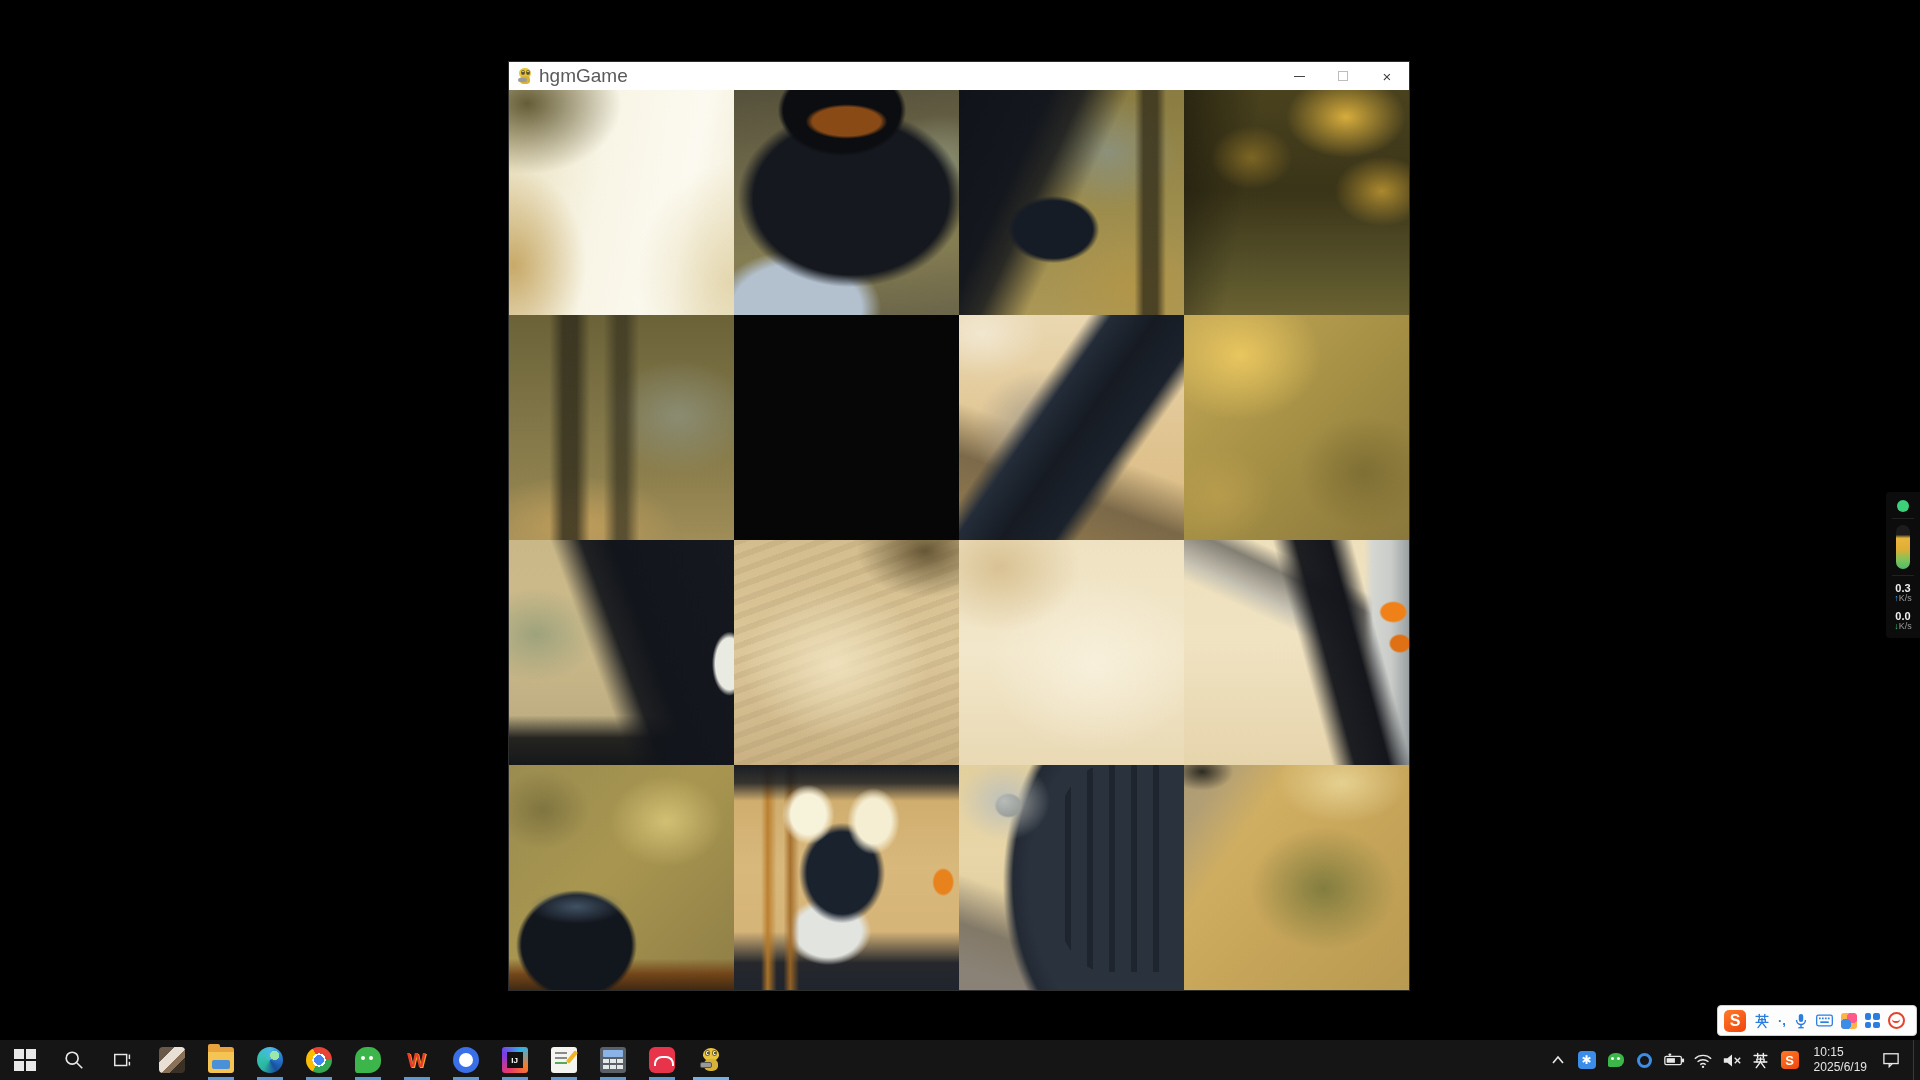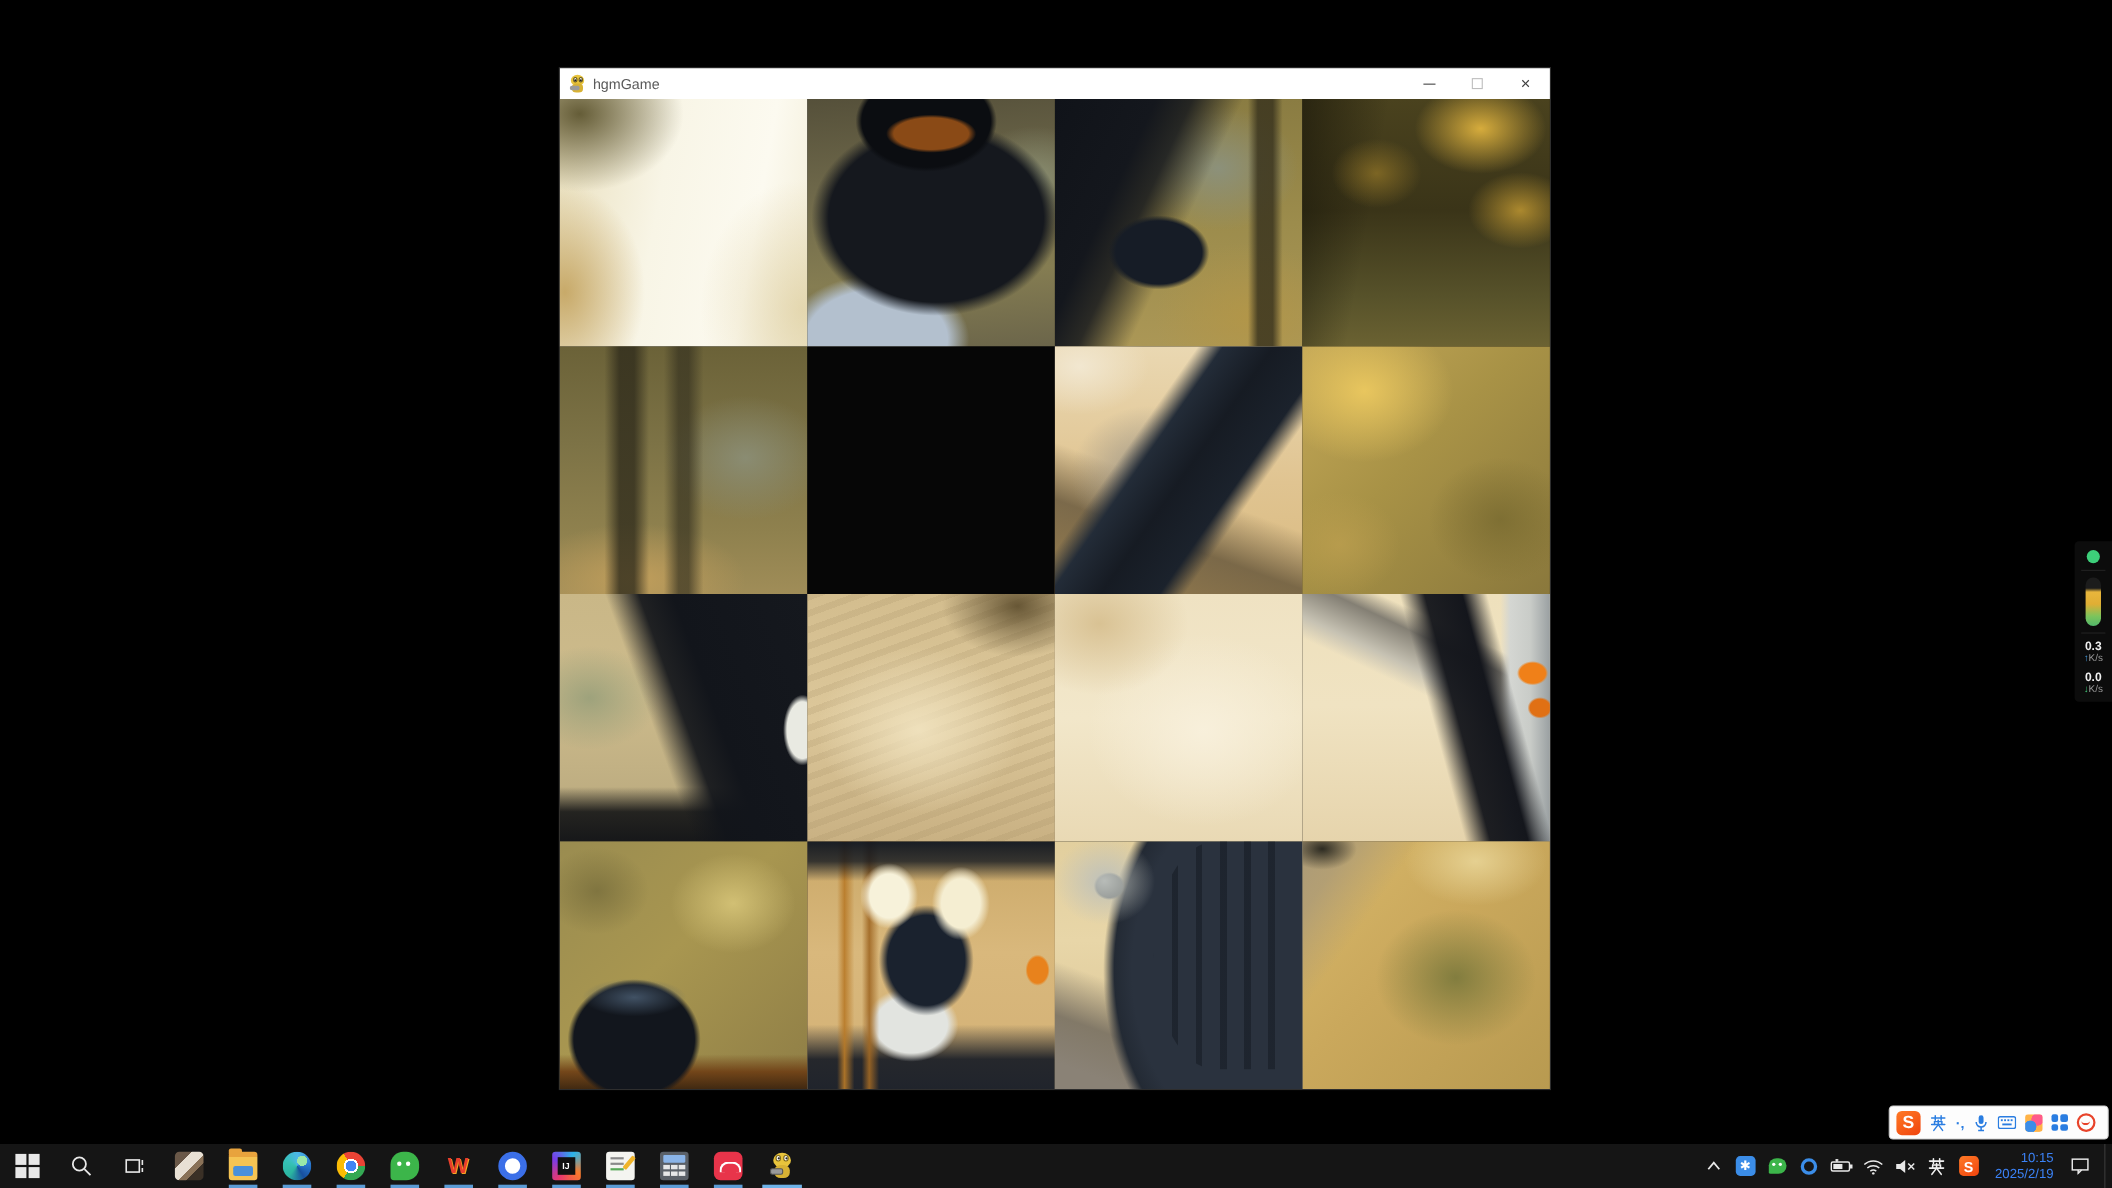--- a/index.html
+++ b/index.html
@@ -11,21 +11,21 @@
   .titlebar { height:28px; background:#ffffff; display:flex; align-items:center; padding-left:8px; }
   .titlebar-icon { width:16px; height:16px; position:relative; margin-right:6px; flex:0 0 auto; }
   .turtle { position:relative; width:100%; height:100%; }
   .turtle .head { position:absolute; left:2px; top:0; width:12px; height:10px; background:#e8c43c; border-radius:50% 50% 45% 45%; }
   .turtle .eye { position:absolute; top:2px; width:4px; height:5px; background:#fff; border:0.5px solid #6a5a18; border-radius:50%; }
   .turtle .eye.l { left:4px; } .turtle .eye.r { left:9px; }
   .turtle .pupil { position:absolute; top:4px; width:2px; height:2px; background:#222; border-radius:50%; }
   .turtle .pupil.l { left:5px; } .turtle .pupil.r { left:10px; }
   .turtle .body { position:absolute; left:3px; top:8px; width:10px; height:8px; background:#d8b234; border-radius:40%; }
   .turtle .pad { position:absolute; left:1px; top:10px; width:9px; height:4px; background:#9a9a9a; border-radius:2px; }
-  .title-text { font-size:13px; color:#5a5a5a; }
+  .title-text { font-size:19px; color:#5a5a5a; }
   .win-controls { margin-left:auto; display:flex; height:100%; }
   .win-btn { width:44px; height:100%; display:flex; align-items:center; justify-content:center; color:#454545; font-size:13px; }
   .win-btn .min-glyph { width:11px; height:1px; background:#454545; display:block; }
   .win-btn .max-glyph { width:10px; height:10px; border:1px solid #bdbdbd; display:block; }
   .win-btn.close { font-size:15px; color:#3e3e3e; }
 
   
   .grid { width:900px; height:900px; display:grid; grid-template-columns:repeat(4,225px); grid-template-rows:repeat(4,225px); }
   .tile { width:225px; height:225px; }
 
@@ -219,21 +219,21 @@
   .icon-turtle .pad { position:absolute; left:2px; top:15px; width:12px; height:6px; background:#9a9a9a; border-radius:2px; border:1px solid #555; }
 
   .tb-tray { margin-left:auto; display:flex; align-items:center; gap:7px; padding-right:6px; }
   .tray-ic { width:22px; height:22px; display:flex; align-items:center; justify-content:center; position:relative; }
   .tray-star { width:18px; height:18px; border-radius:4px; background:#3b8de8; color:#fff; font-size:12px; display:flex; align-items:center; justify-content:center; }
   .tray-wechat { width:16px; height:14px; background:#3cb54a; border-radius:45% 45% 45% 10%; position:relative; }
   .tray-wechat::before { content:""; position:absolute; left:3px; top:4px; width:3px; height:3px; background:#fff; border-radius:50%; box-shadow:6px 0 0 #fff; }
   .tray-ring { width:15px; height:15px; border-radius:50%; border:3px solid #3b8de8; }
   .ime-en-badge { color:#eee; }
   .tray-sogou { width:18px; height:18px; border-radius:4px; background:linear-gradient(145deg,#ff7a26,#f0440e); color:#fff; font-weight:bold; font-size:13px; display:flex; align-items:center; justify-content:center; }
-  .tb-clock { color:#3b82f6; font-size:12px; text-align:right; line-height:1.25; padding:0 6px; }
+  .tb-clock { color:#e5e5e5; font-size:12px; text-align:left; line-height:1.25; padding:0 6px; }
   .tb-divider { width:1px; height:40px; background:#3a3a3a; margin-left:4px; }
 </style>
 </head>
 <body>
 
 <div class="window">
   <div class="titlebar">
     <span class="titlebar-icon">
       <span class="turtle"><span class="head"></span><span class="eye l"></span><span class="eye r"></span><span class="pupil l"></span><span class="pupil r"></span><span class="body"></span><span class="pad"></span></span>
     </span>
@@ -459,21 +459,21 @@
             <line x1="12" y1="14" x2="6" y2="22"></line>
             <line x1="12" y1="14" x2="18" y2="22"></line>
           </g>
         </svg>
     </span>
     <span class="tray-ic">
         <span class="tray-sogou">S</span>
       </span>
     <span class="tb-clock">
       <div>10:15</div>
-      <div>2025/2/19</div>
+      <div>2025/6/19</div>
     </span>
     <span class="tray-ic">
       <svg width="18" height="16" viewBox="0 0 20 18">
           <rect x="2" y="2" width="16" height="11" fill="none" stroke="#e8e8e8" stroke-width="1.5"></rect>
           <polyline points="8,13 8,16.5 11.5,13" fill="none" stroke="#e8e8e8" stroke-width="1.5"></polyline>
         </svg>
     </span>
     <span class="tb-divider"></span>
   </div>
 </div>

